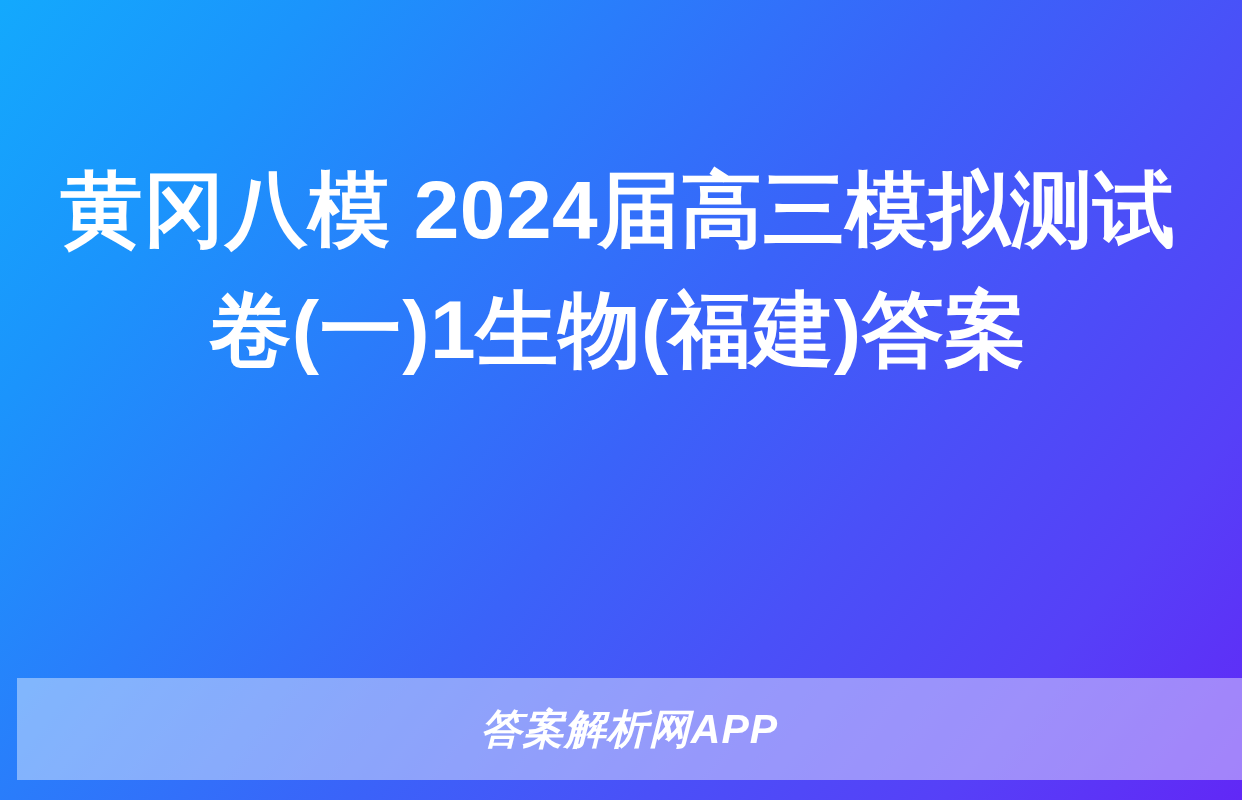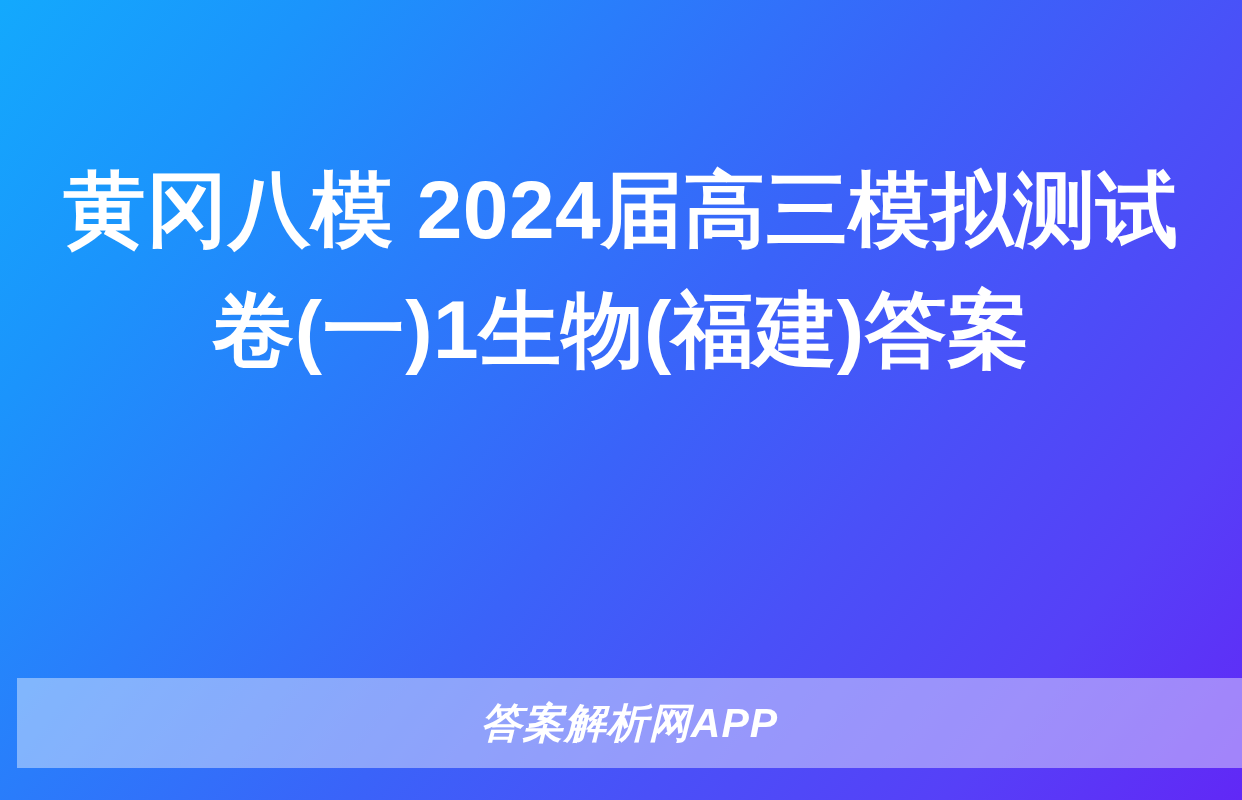--- a/index.html
+++ b/index.html
@@ -28,43 +28,43 @@
 
   
   .title-wrap {
     position: absolute;
     left: 0;
     right: 0;
     top: 0;
     height: 540px;
     display: flex;
     align-items: center;
-    justify-content: center;
+    justify-content: flex-start;
     box-sizing: border-box;
-    padding: 0 36px;
+    padding: 0 58px;
   }
   .title {
     color: #ffffff;
     font-size: 82px;
     line-height: 1.46;
     font-weight: 700;
     text-align: center;
     letter-spacing: 0.5px;
     width: 1120px;
     word-break: break-all;
     -webkit-font-smoothing: antialiased;
   }
 
   
   .footer-band {
     position: absolute;
     left: 17px;
     right: 0;
     top: 678px;
-    height: 90px;
+    height: 102px;
     background: rgba(255, 255, 255, 0.42);
     display: flex;
     align-items: center;
     justify-content: center;
   }
   .watermark {
     color: #ffffff;
     font-size: 41px;
     font-weight: 700;
     font-style: italic;

